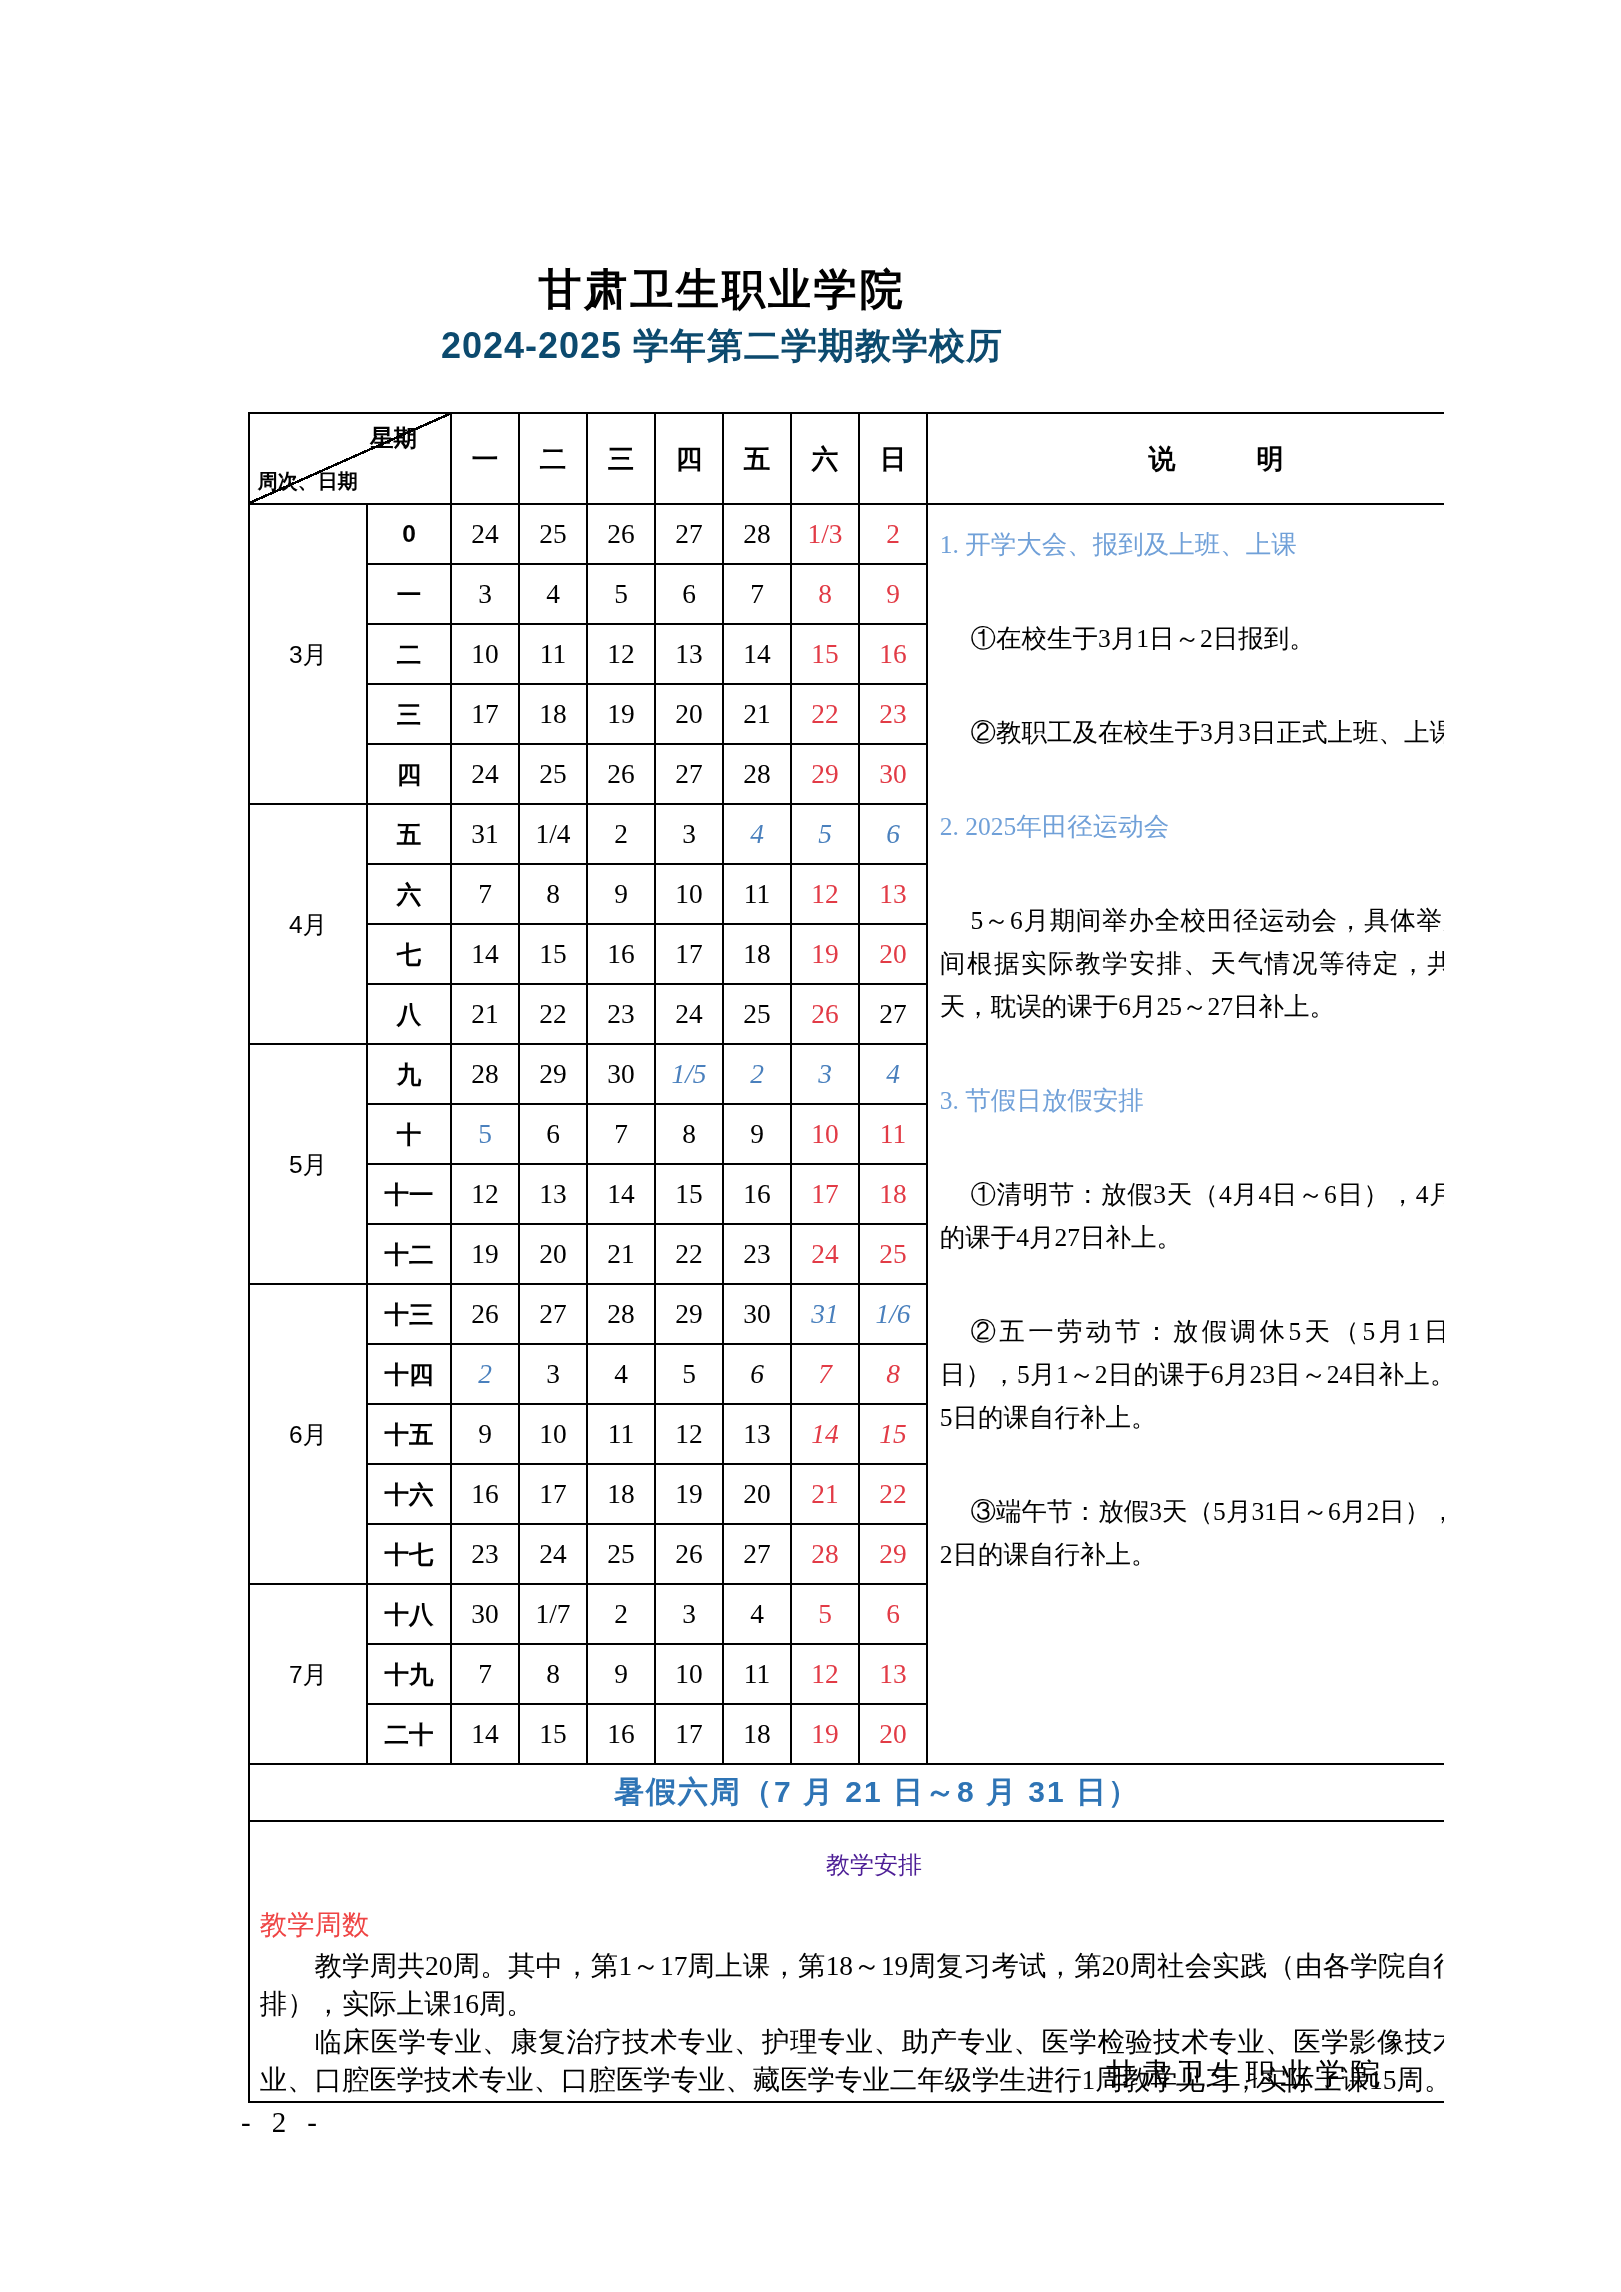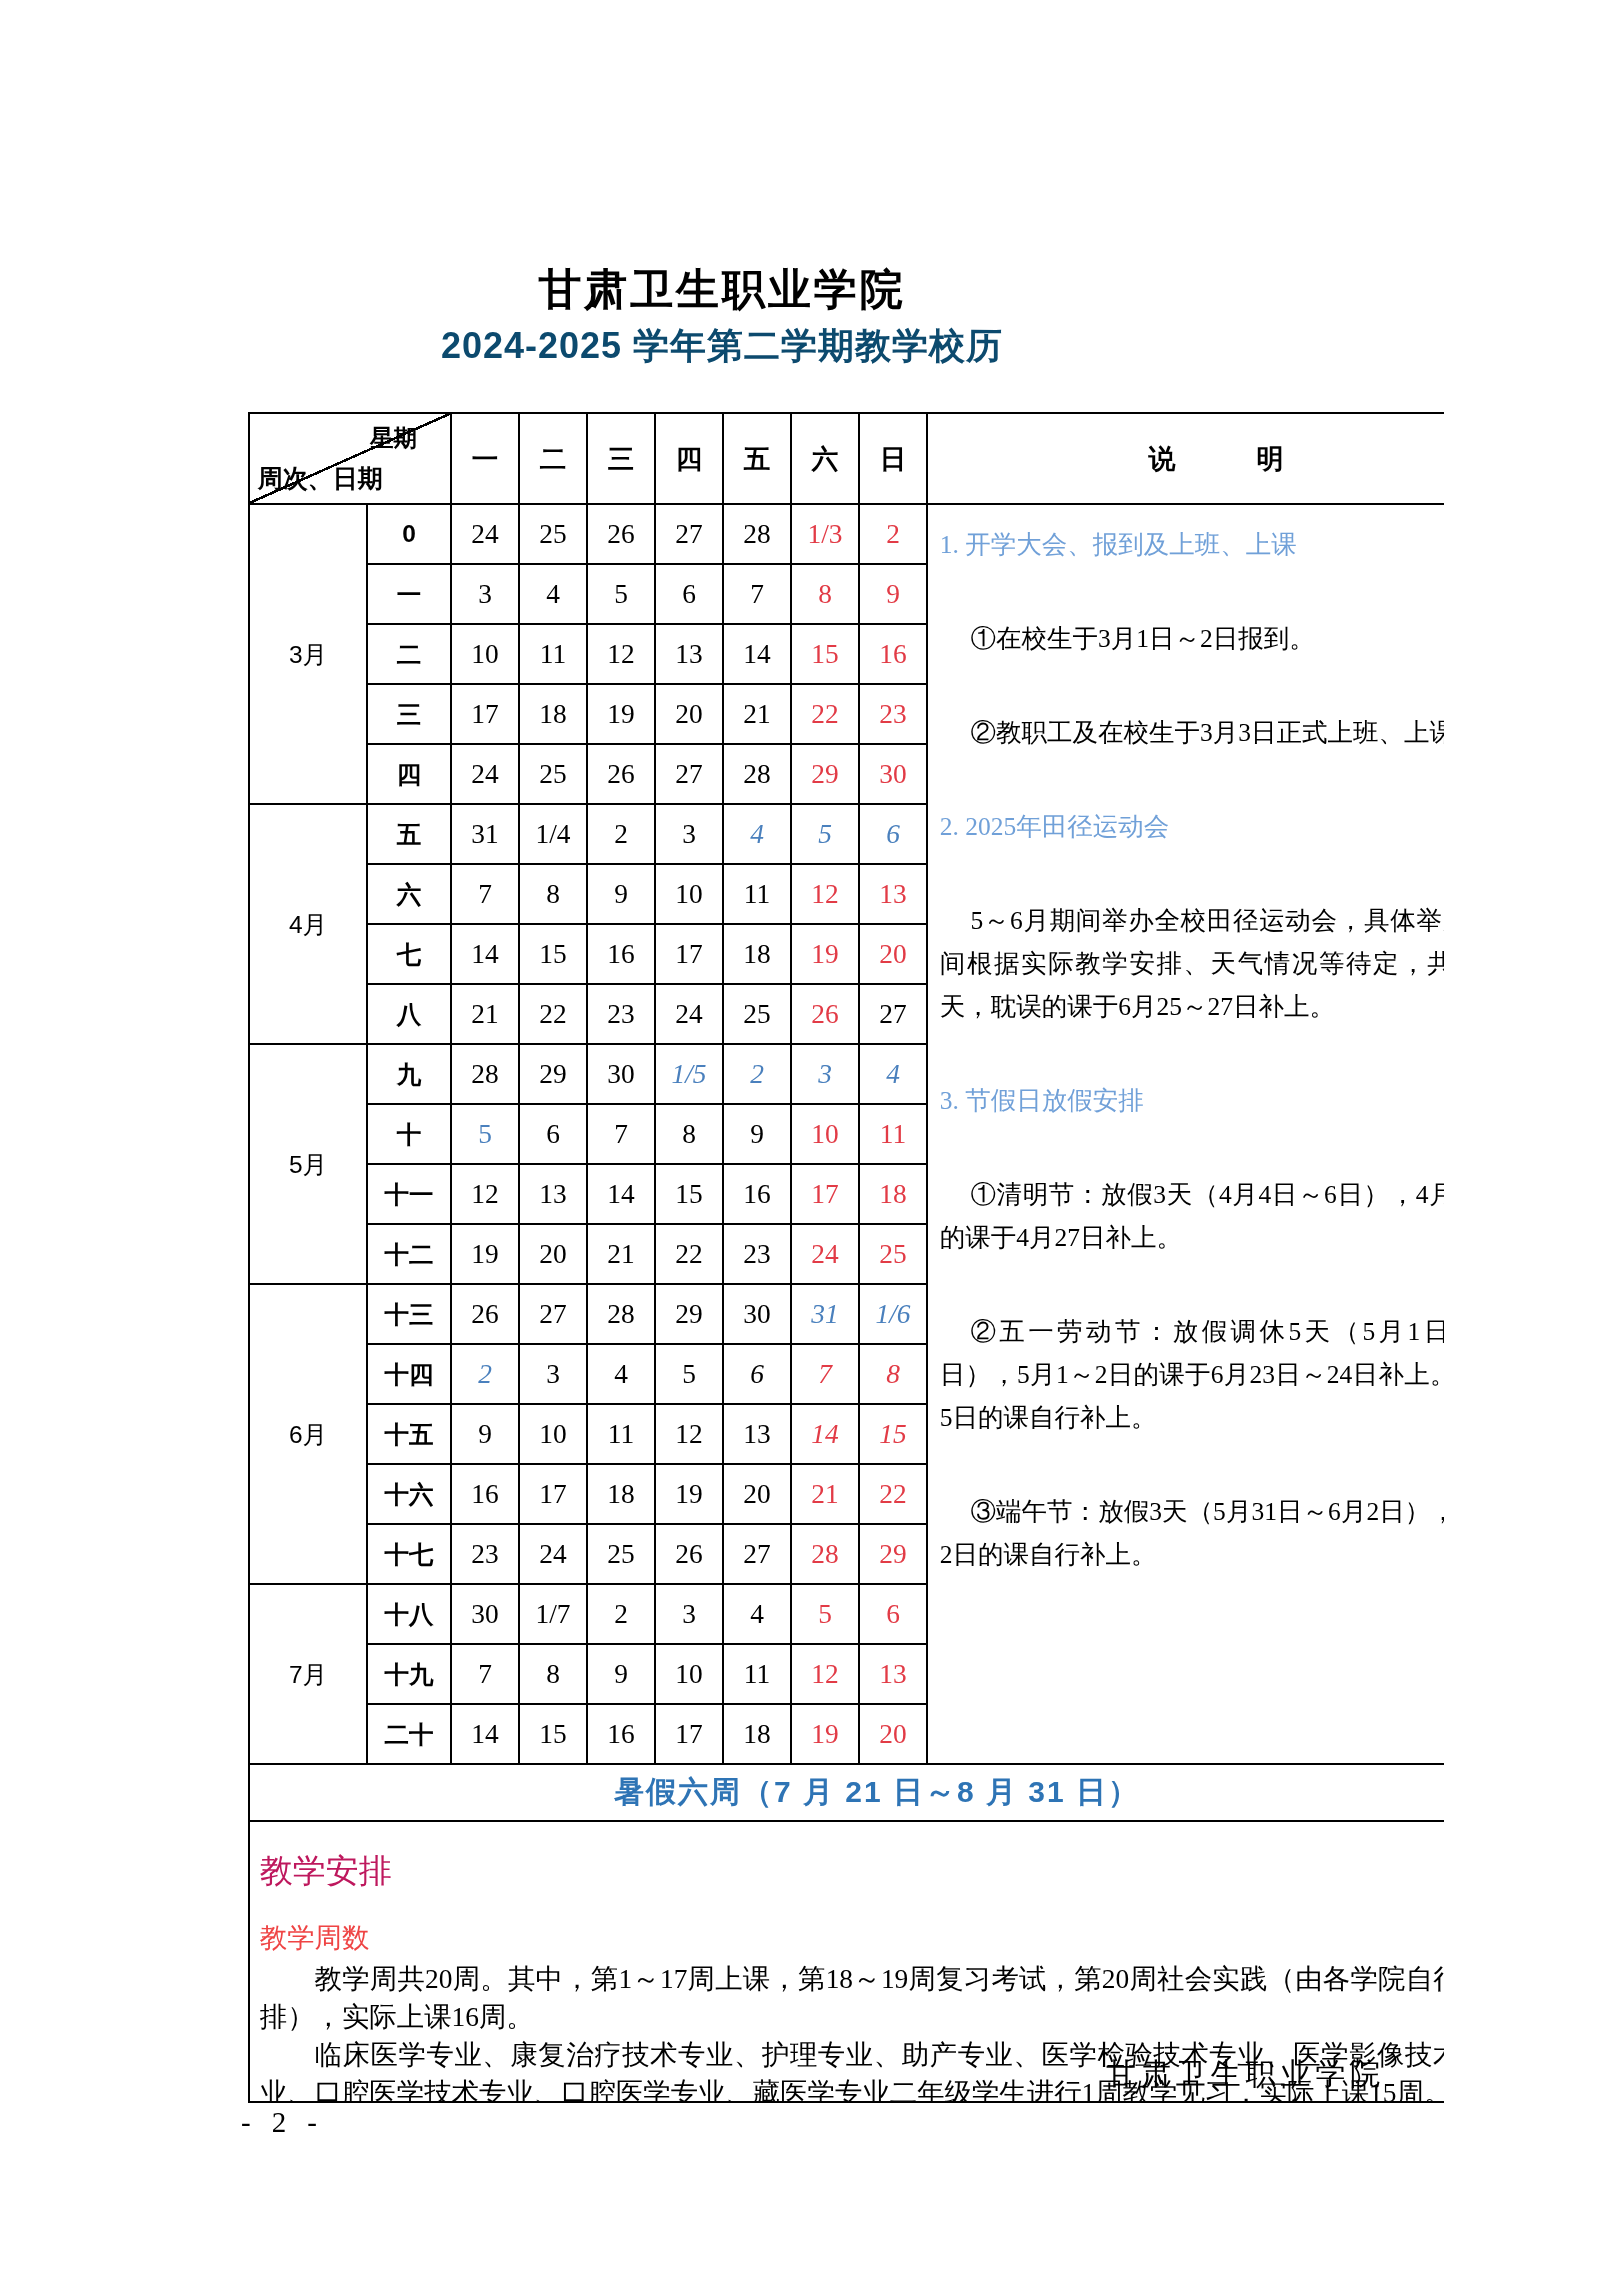--- a/index.html
+++ b/index.html
@@ -14,41 +14,41 @@
   table.cal{position:absolute;left:248px;top:412px;width:1254px;border-collapse:collapse;
             table-layout:fixed;background:#fff;}
   table.cal{border:2.9px solid #000;}
   .cal td{border:2px solid #000;border-top-width:2.9px;border-bottom-width:2.9px;padding:0;}
   .head-row td{height:89px;}
   .corner{position:relative;
      background:linear-gradient(to bottom right,rgba(0,0,0,0) calc(50% - 1.5px),#000 calc(50% - 1.5px),#000 calc(50% + 1px),rgba(0,0,0,0) calc(50% + 1px));}
   .corner-top{position:absolute;top:7.8px;right:33px;font-family:"Liberation Sans",sans-serif;
               font-weight:bold;font-size:23.5px;text-align:right;}
   .corner-bottom{position:absolute;bottom:7.8px;left:7.8px;font-family:"Liberation Sans",sans-serif;
-              font-weight:bold;font-size:25px;}
+              font-weight:bold;font-size:20px;}
   .day-head{text-align:center;font-family:"Liberation Sans",sans-serif;font-weight:bold;font-size:26.5px;}
   .notes-head{text-align:center;font-family:"Liberation Sans",sans-serif;font-weight:bold;font-size:27px;}
   .w-row td{height:58px;}
   .month-cell{text-align:center;font-family:"Liberation Sans",sans-serif;font-size:24.5px;}
   .week-cell{text-align:center;font-family:"Liberation Sans",sans-serif;font-weight:bold;font-size:24.5px;}
   .day-cell{text-align:center;font-family:"Liberation Serif",serif;font-size:27.4px;}
   .c-red{color:#e23b46;}
   .c-blue{color:#4a80bd;}
   .c-ital{font-style:italic;}
   .notes-cell{vertical-align:top;padding:0;border-radius:25px;}
   .notes-inner{height:1127px;overflow:hidden;padding:17.6px 9.8px 0 11.8px;text-align:justify;
                font-family:"Liberation Serif",serif;font-size:25.5px;line-height:43px;}
   .note-h{color:#70a0d8;margin:0 0 51px 0;}
   .note-p{color:#000;margin:0 0 51px 0;text-indent:1.2em;}
   .summer{height:55px;text-align:center;font-family:"Liberation Sans",sans-serif;font-weight:bold;
           font-size:30px;color:#2e74b5;letter-spacing:2px;border-top-width:3.9px;border-bottom-width:3.9px;}
   .bottom{vertical-align:top;padding:0;}
   .bottom-inner{height:267px;overflow:hidden;padding:11.8px 15.7px 0 9.8px;}
-  .b-title{color:#be185d;font-family:"Liberation Sans",sans-serif;
-           font-size:33px;margin:15.7px 0 25.5px 0;}
+  .b-title{text-align:center;color:#4c1d95;font-family:"Liberation Sans",sans-serif;
+           font-size:24px;margin:15.7px 0 25.5px 0;}
   .b-sub{color:#ef4444;font-family:"Liberation Sans",sans-serif;font-size:27.4px;margin:0 0 3.9px 0;}
   .b-paras p{margin:0;font-family:"Liberation Serif",serif;font-size:27.4px;line-height:38px;
              text-indent:2em;text-align:justify;}
   .footer-org{position:absolute;left:1106px;top:2054px;font-family:"Liberation Sans",sans-serif;
               font-size:30px;letter-spacing:4.9px;color:#000;}
   .page-number{position:absolute;left:241px;top:2106px;font-family:"Liberation Serif",serif;
                font-size:29px;letter-spacing:6.9px;color:#000;}
 </style>
 </head>
 <body>

